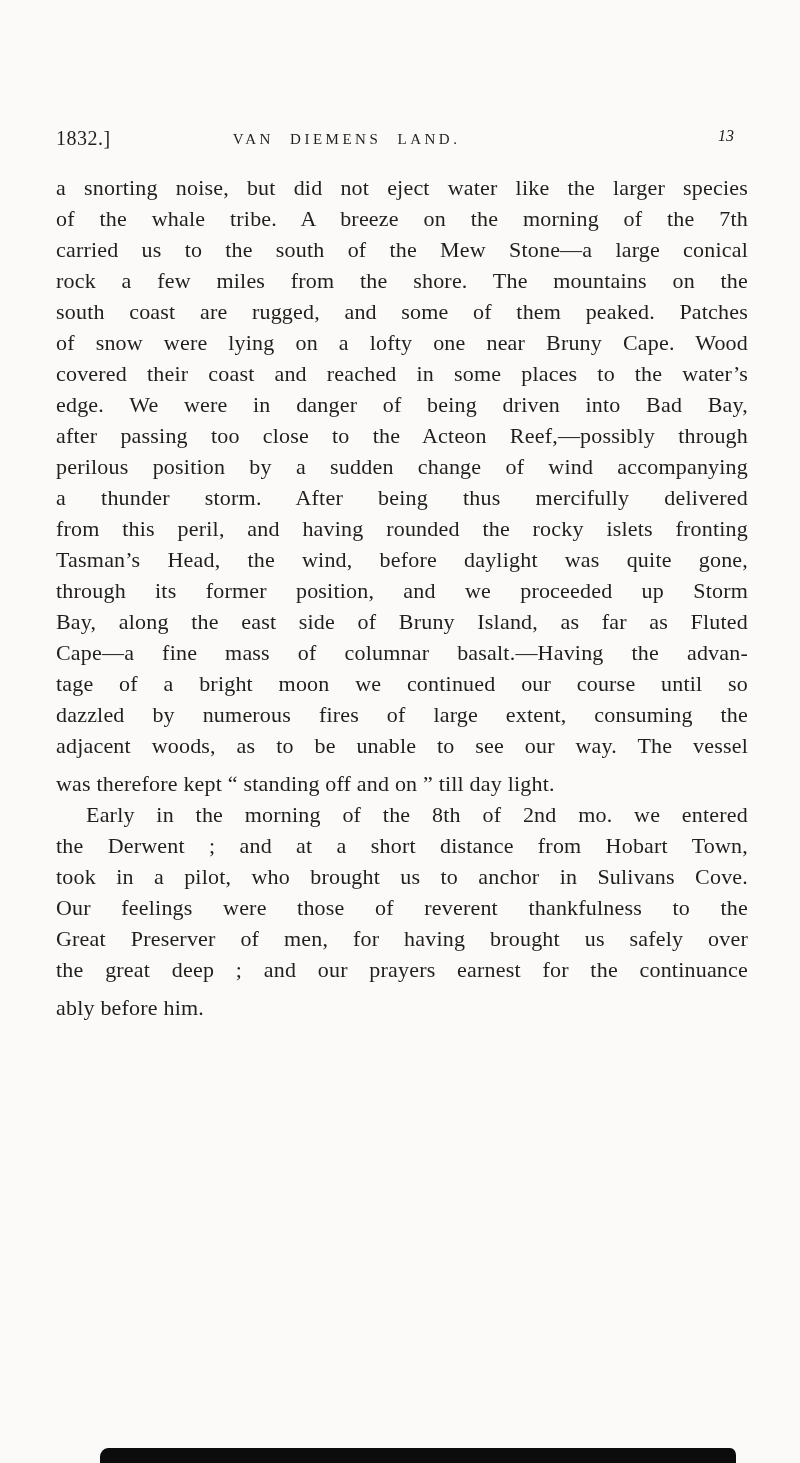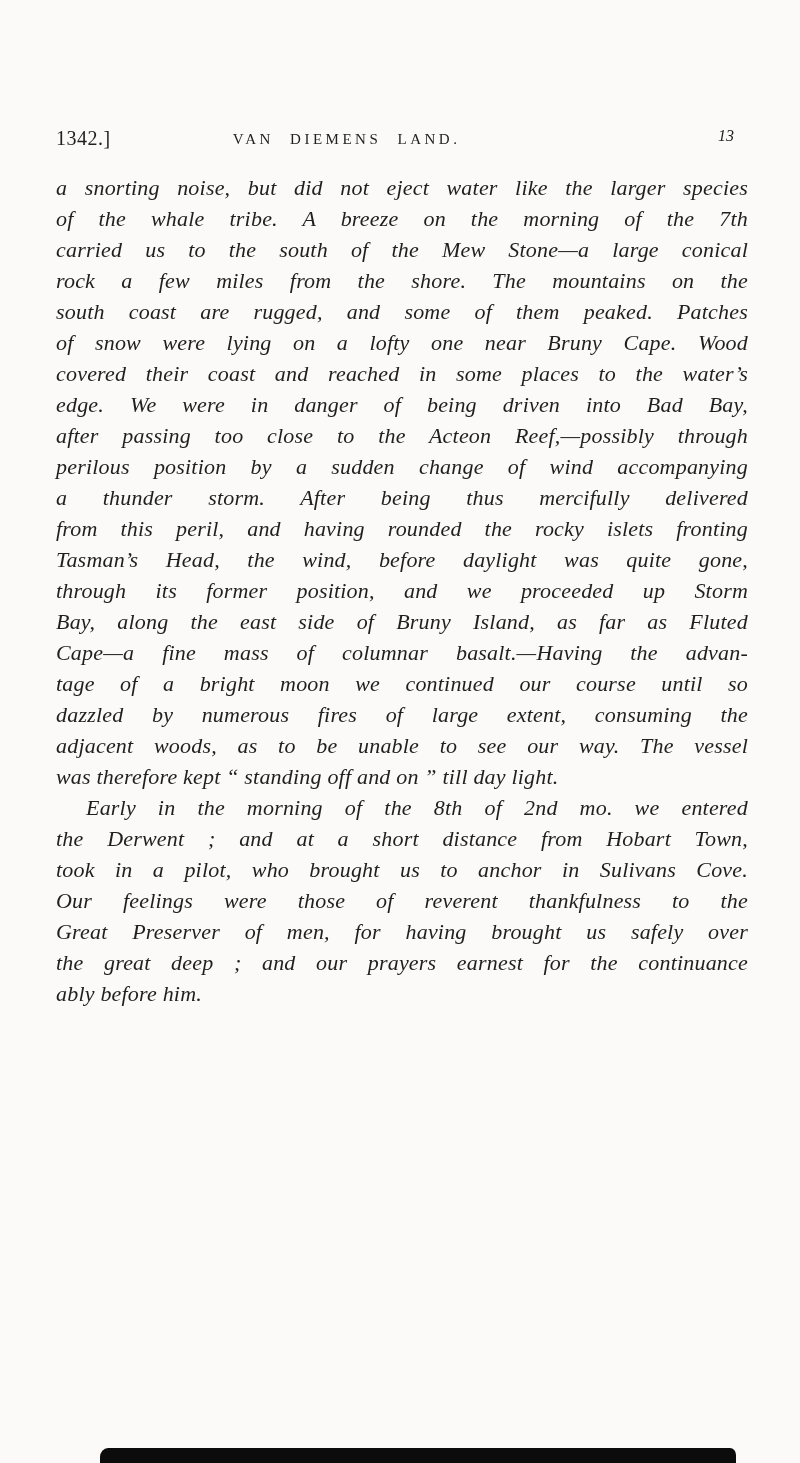--- a/index.html
+++ b/index.html
@@ -57,46 +57,46 @@
   }
   .paragraph {
     margin: 0;
   }
   .line {
     font-size: 22px;
     line-height: 31px;
     letter-spacing: 0.2px;
     text-align: justify;
     text-align-last: justify;
-    font-style: italic;
   }
   .line.last-line {
     text-align: center;
     text-align-last: left;
+    margin-top: 7px;
   }
   .line.indent {
     text-indent: 30px;
   }
   .scan-bar {
     position: absolute;
     bottom: 0;
     left: 100px;
     width: 636px;
     height: 15px;
     background: var(--scan-bar, #0c0c0c);
     border-radius: 8px 6px 0 0 / 9px 7px 0 0;
   }
 </style>
 </head>
 <body>
 
 <div class="page" style="--paper: #fbfaf8; --ink: #211e1b; --scan-bar: #0c0c0c;">
 
   <div class="header">
-    <span class="header-year">1342.]</span>
+    <span class="header-year">1832.]</span>
     <span class="header-title">VAN DIEMENS LAND.</span>
     <span class="header-page-number">13</span>
   </div>
 
   <div class="body-text" id="body-text">
       <div class="paragraph">
         <div class="line">a snorting noise, but did not eject water like the larger species</div>
         <div class="line">of the whale tribe. A breeze on the morning of the 7th</div>
         <div class="line">carried us to the south of the Mew Stone—a large conical</div>
         <div class="line">rock a few miles from the shore. The mountains on the</div>

